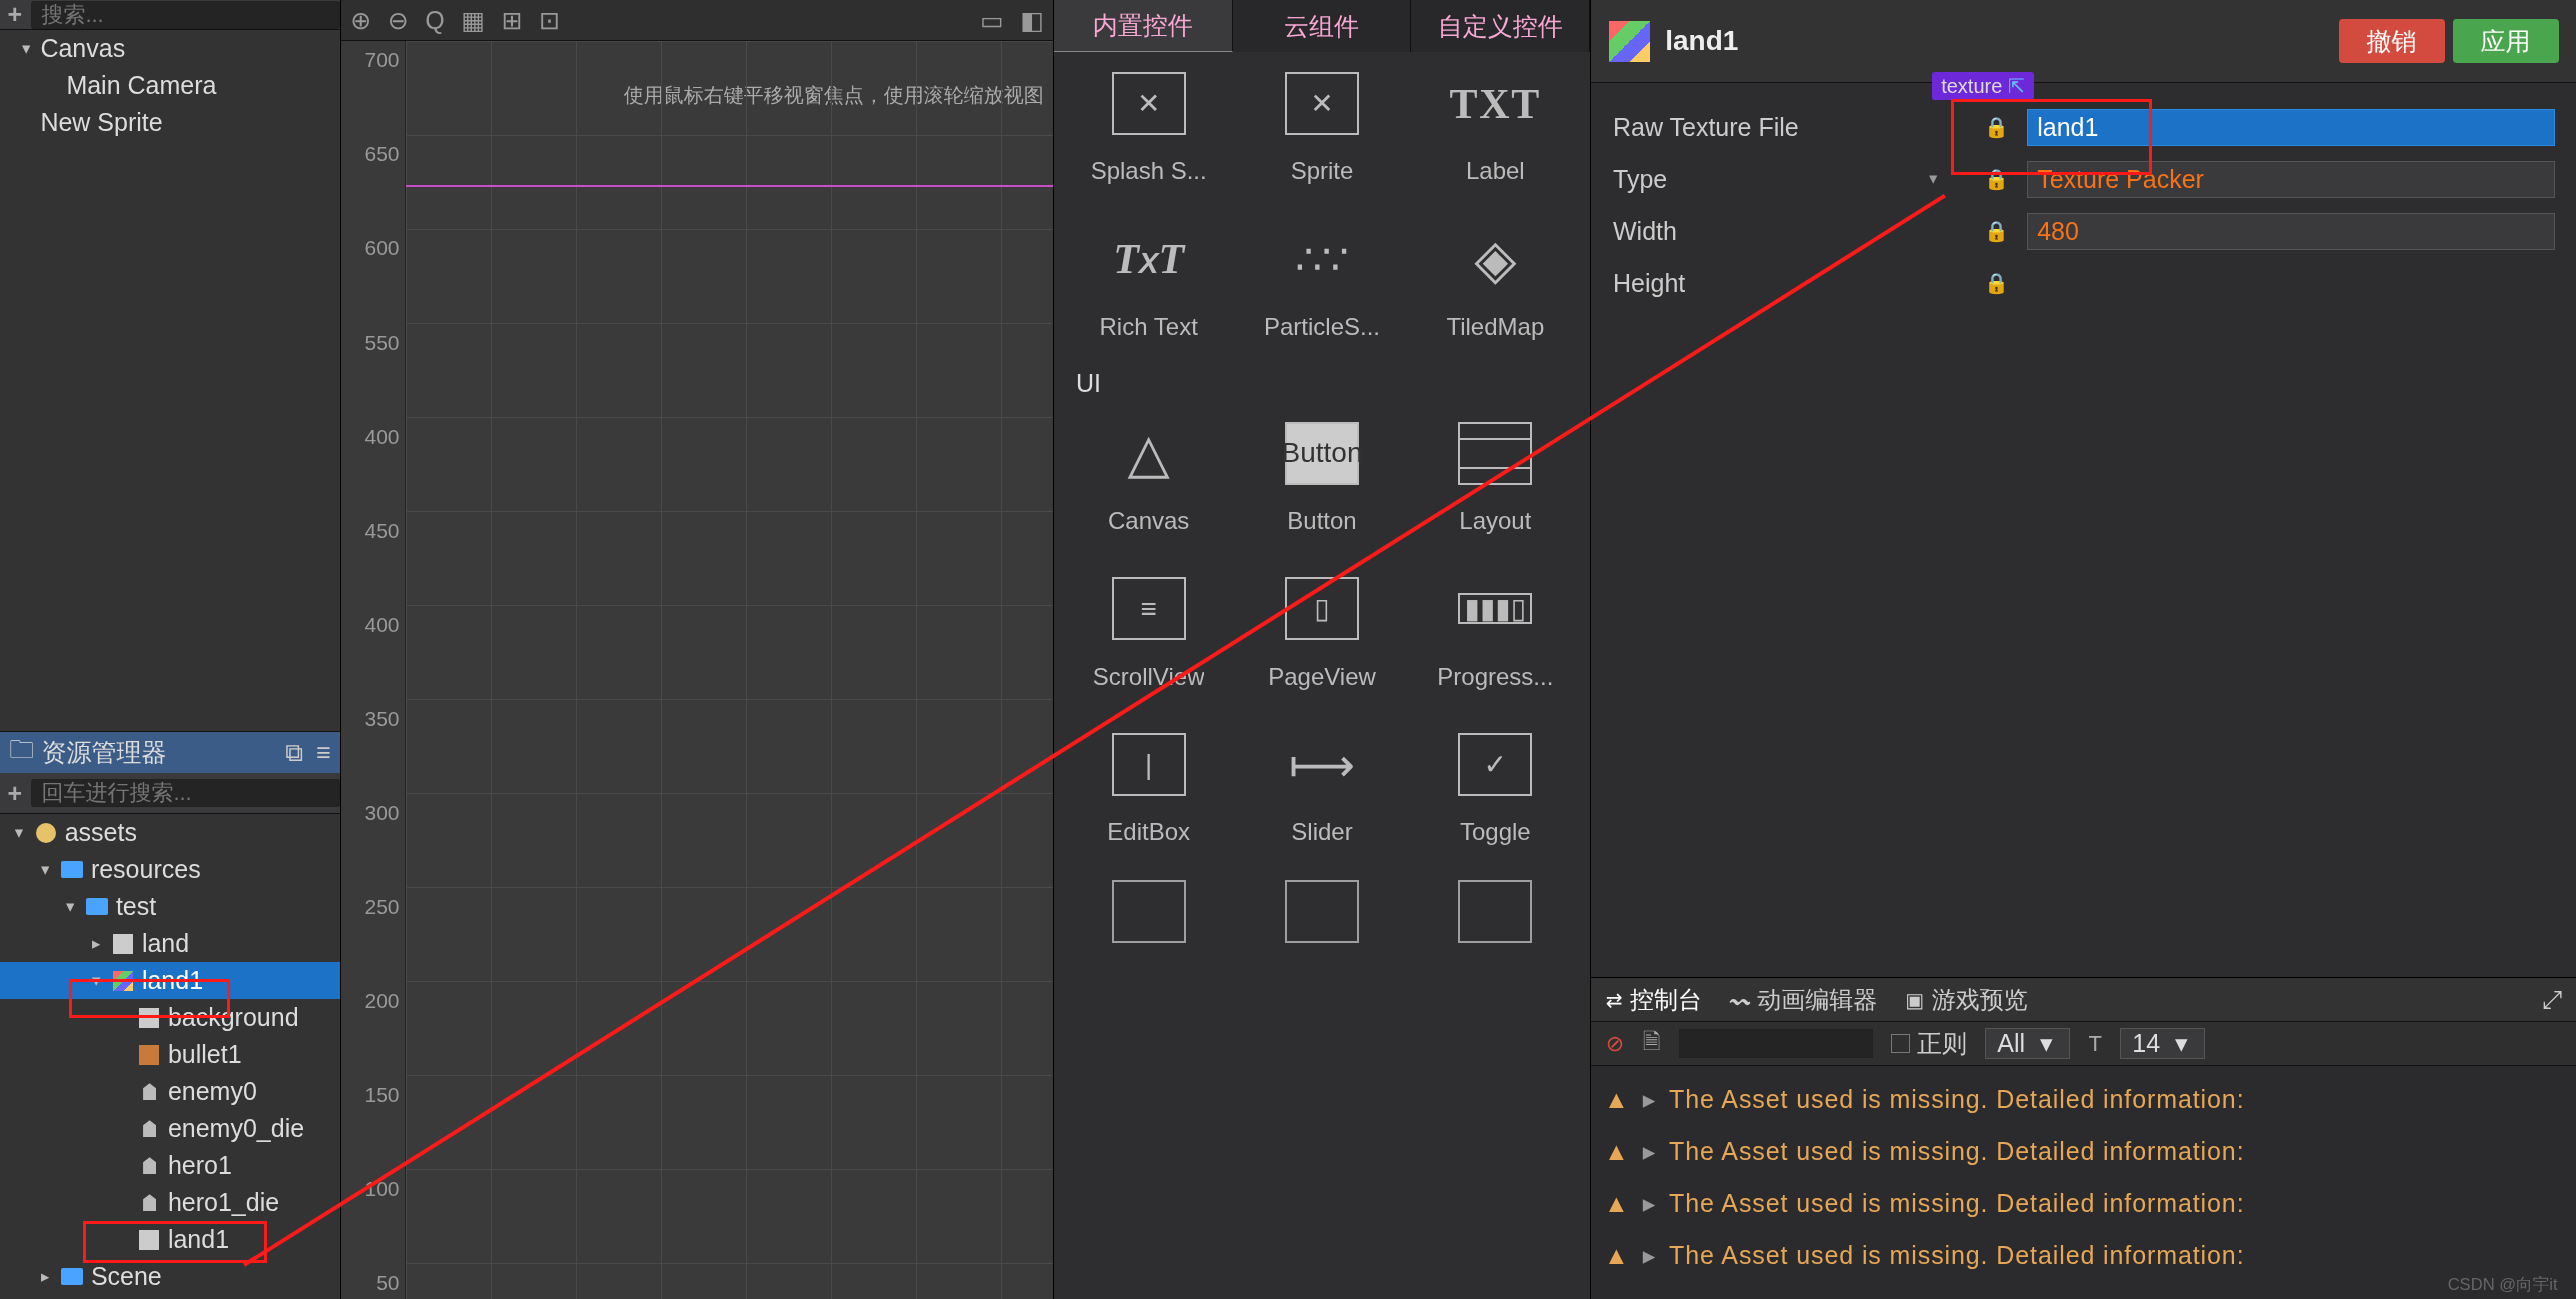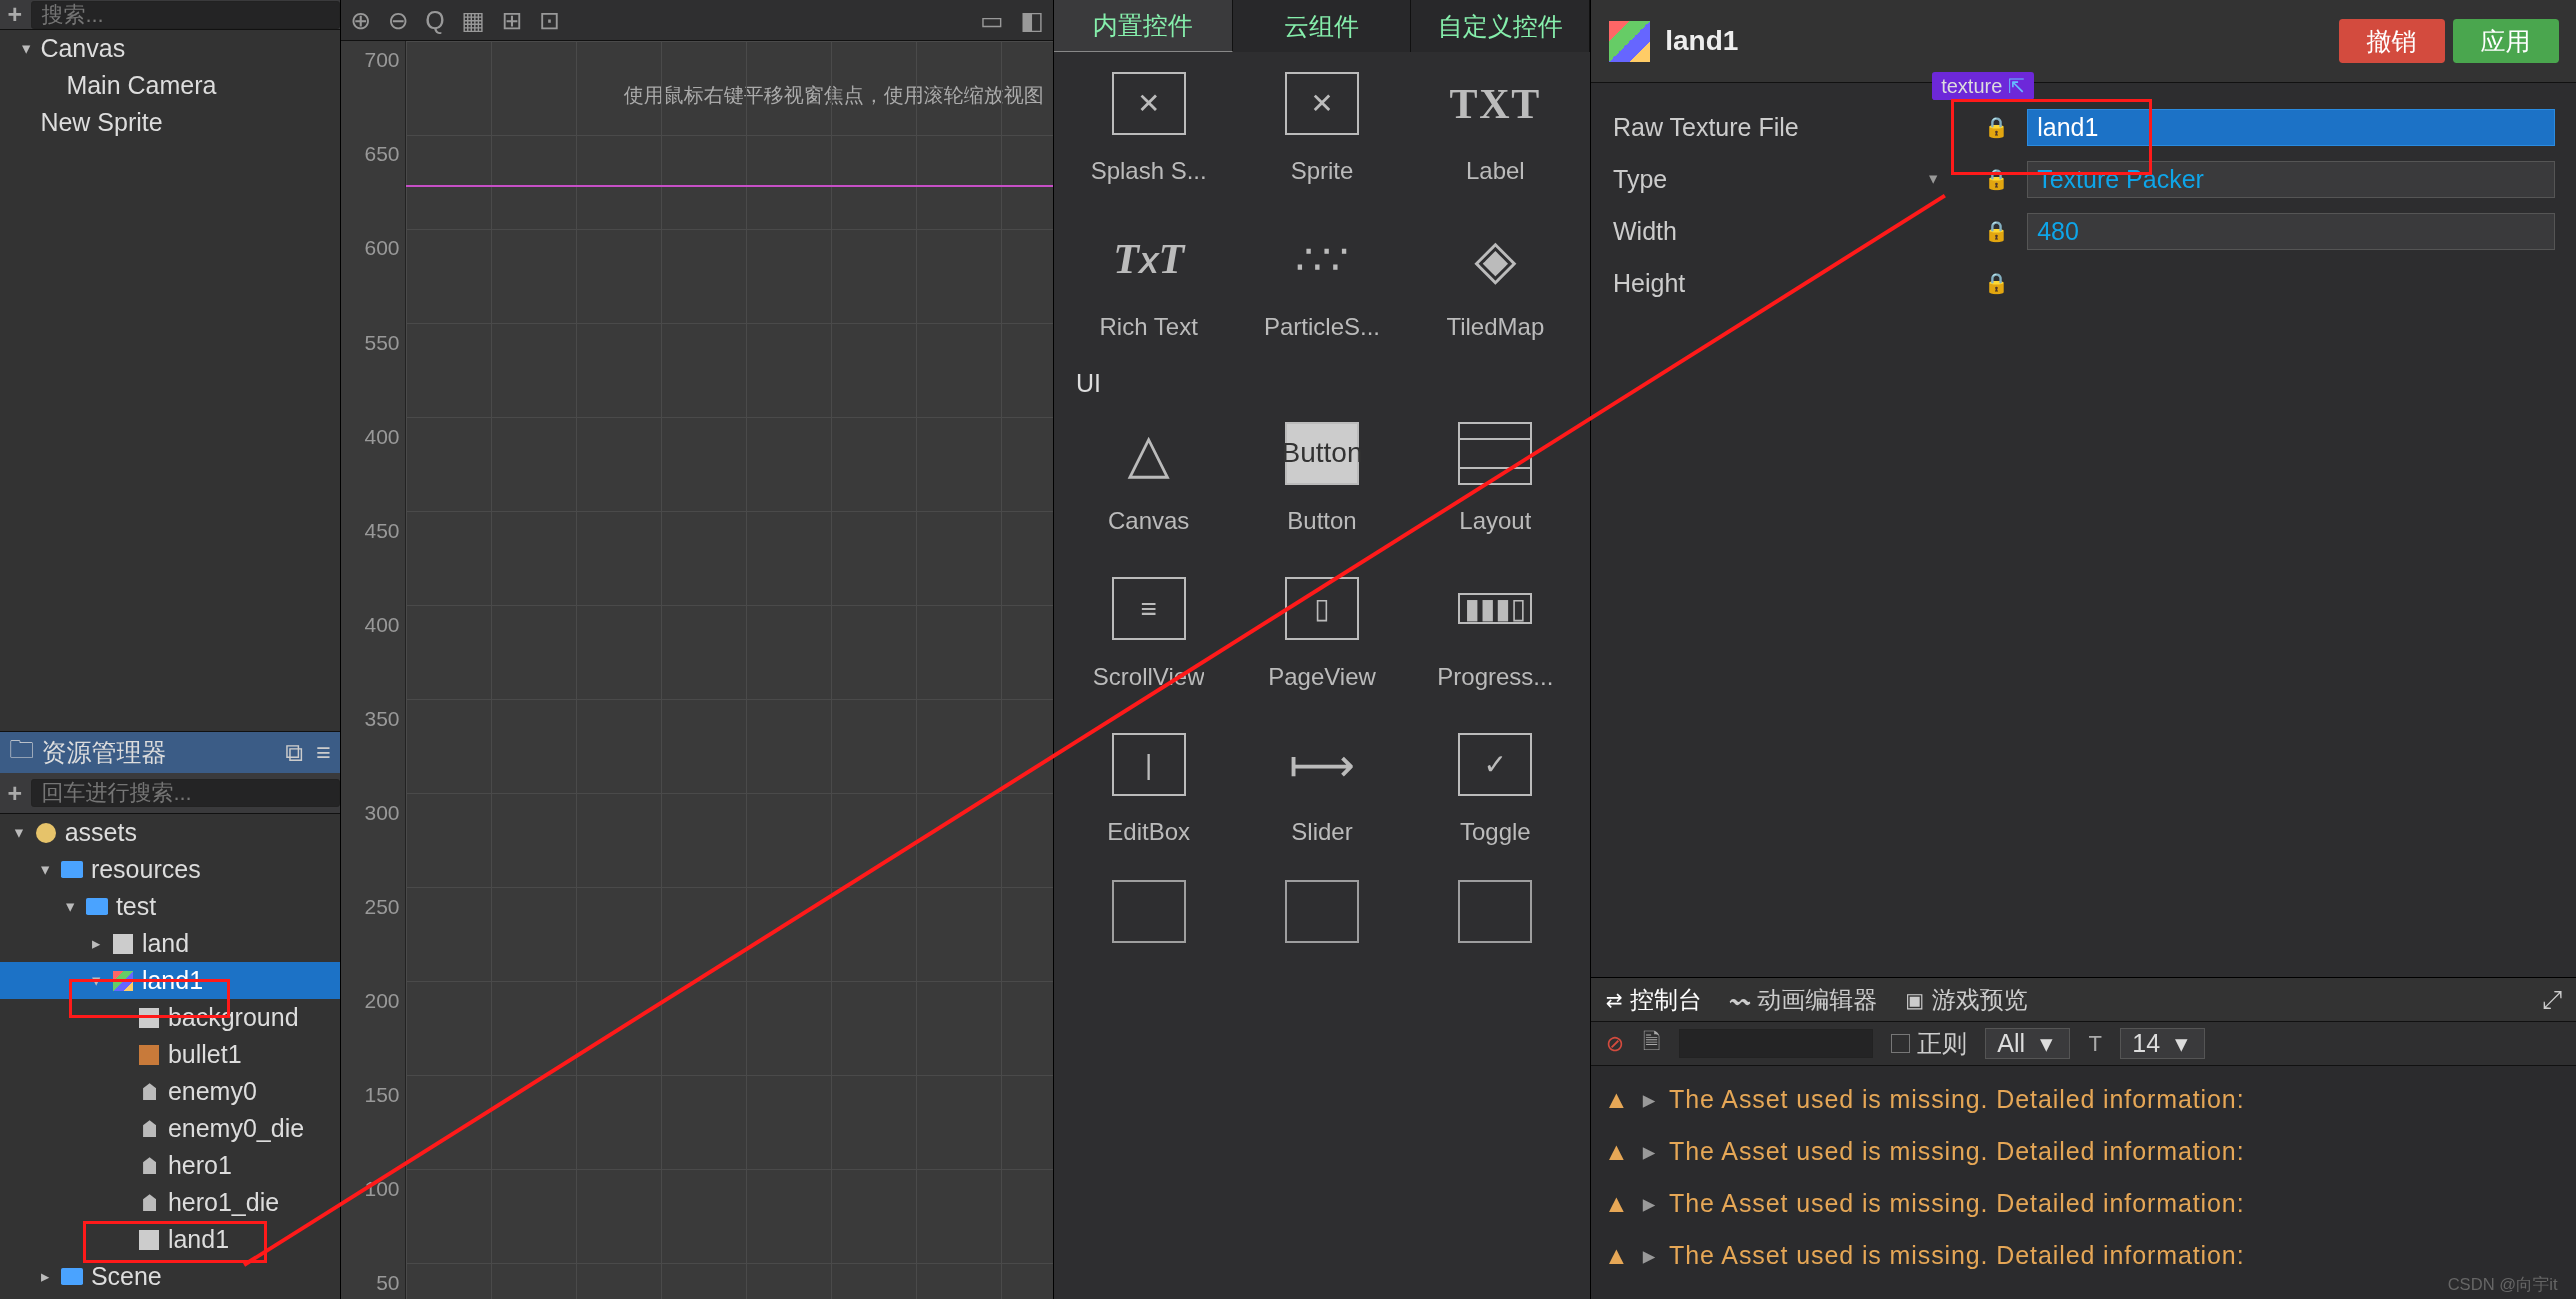--- a/index.html
+++ b/index.html
@@ -38,21 +38,21 @@
 .center-col .hint { position: absolute; top: 41px; right: 9.2px; color: #aaa; font-size: 20px; }
 .viewport { flex: 1; background: #3a3a3a; position: relative; overflow: hidden; text-align: center; }
 .ruler-y { position: absolute; left: 0; top: 0; width: 65px; height: 100%; background: #3a3a3a; border-right: 0.9px solid #222; }
 .ruler-y .tick { position: absolute; right: 5.5px; color: #999; font-size: 21px; }
 .grid { position: absolute; left: 65px; right: 0; top: 0; bottom: 0; background-image: repeating-linear-gradient(to right,#4a4a4a 0,#4a4a4a 0.9px,transparent 0.9px,transparent 85px), repeating-linear-gradient(to bottom,#4a4a4a 0,#4a4a4a 0.9px,transparent 0.9px,transparent 94px); }
 .purple-line { position: absolute; left: 65px; right: 0; height: 1.8px; background: #c64fc6; }
 
 
 .comp-col { background: #2e2e30; border-right: 0.9px solid #000; display: flex; flex-direction: column; }
 .tabs { display: flex; height: 52px; background: #28282a; }
-.tab { flex: 1; display: flex; align-items: center; justify-content: center; color: #86efac; font-size: 25px; border-right: 0.9px solid #111; }
+.tab { flex: 1; display: flex; align-items: center; justify-content: center; color: #f9a8d4; font-size: 25px; border-right: 0.9px solid #111; }
 .tab.active { background: #3a3a3c; border-bottom: 1.8px solid #888; }
 .comp-body { flex: 1; overflow: auto; padding: 14.8px 22px; position: relative; }
 .comp-body::-webkit-scrollbar { width: 11px; }
 .comp-body .sec-title { color: #ddd; font-size: 25px; margin: 11px 0 18.4px 0; }
 .iconrow { display: grid; grid-template-columns: repeat(3,1fr); gap: 37px 28px; margin-bottom: 28px; }
 .comp-item { display: flex; flex-direction: column; align-items: center; gap: 16.6px; }
 .comp-item .glyph { width: 101px; height: 74px; display: flex; align-items: center; justify-content: center; color: #bbb; font-size: 42px; }
 .comp-item .glyph .gbox { width: 74px; height: 63px; border: 2.8px solid #bbb; display: flex; align-items: center; justify-content: center; font-size: 28px; }
 .comp-item .lbl { color: #bbb; font-size: 24px; text-align: center; max-width: 148px; white-space: nowrap; overflow: hidden; text-overflow: ellipsis; }
 
@@ -63,21 +63,21 @@
 .insp-head .name { font-weight: 600; font-size: 28px; color: #eee; }
 .insp-head .btns { margin-left: auto; display: flex; gap: 8px; }
 .btn { height: 44px; padding: 0 28px; border-radius: 3.7px; display: flex; align-items: center; justify-content: center; font-size: 25px; border: none; cursor: pointer; color: #fff; }
 .btn.red { background: #d34b3e; }
 .btn.green { background: #4aa64e; }
 .insp-body { padding: 18.4px 22px; flex: 1; }
 .proprow { display: grid; grid-template-columns: 304px 37px 37px 1fr; align-items: center; height: 52px; gap: 12px; }
 .proprow .plabel { color: #ccc; }
 .proprow .down { color: #999; font-size: 16.6px; }
 .proprow .lock { color: #999; font-size: 20px; text-align: center; }
-.proprow .pval { color: #0ea5e9; font-size: 25px; }
+.proprow .pval { color: #f97316; font-size: 25px; }
 .proprow .field { height: 37px; border: 0.9px solid #555; background: #3a3a3c; display: flex; align-items: center; padding: 0 9.2px; }
 .proprow .field.sel { background: #1c72c6; border-color: #2a8be0; color: #fff; }
 .chip { position: absolute; background: #6d28d9; color: #ddd; font-size: 20px; padding: 1.8px 9.2px; border-radius: 2.8px; }
 
 
 .console-area { background: #2b2b2d; border-top: 0.9px solid #000; display: flex; flex-direction: column; }
 .console-tabs { height: 44px; display: flex; align-items: center; background: #333; gap: 28px; padding: 0 14.8px; border-bottom: 0.9px solid #111; }
 .ctab { display: flex; align-items: center; gap: 7.4px; color: #ccc; font-size: 24px; }
 .ctab .ci { font-size: 20px; }
 .ctab.active { color: #fff; }

